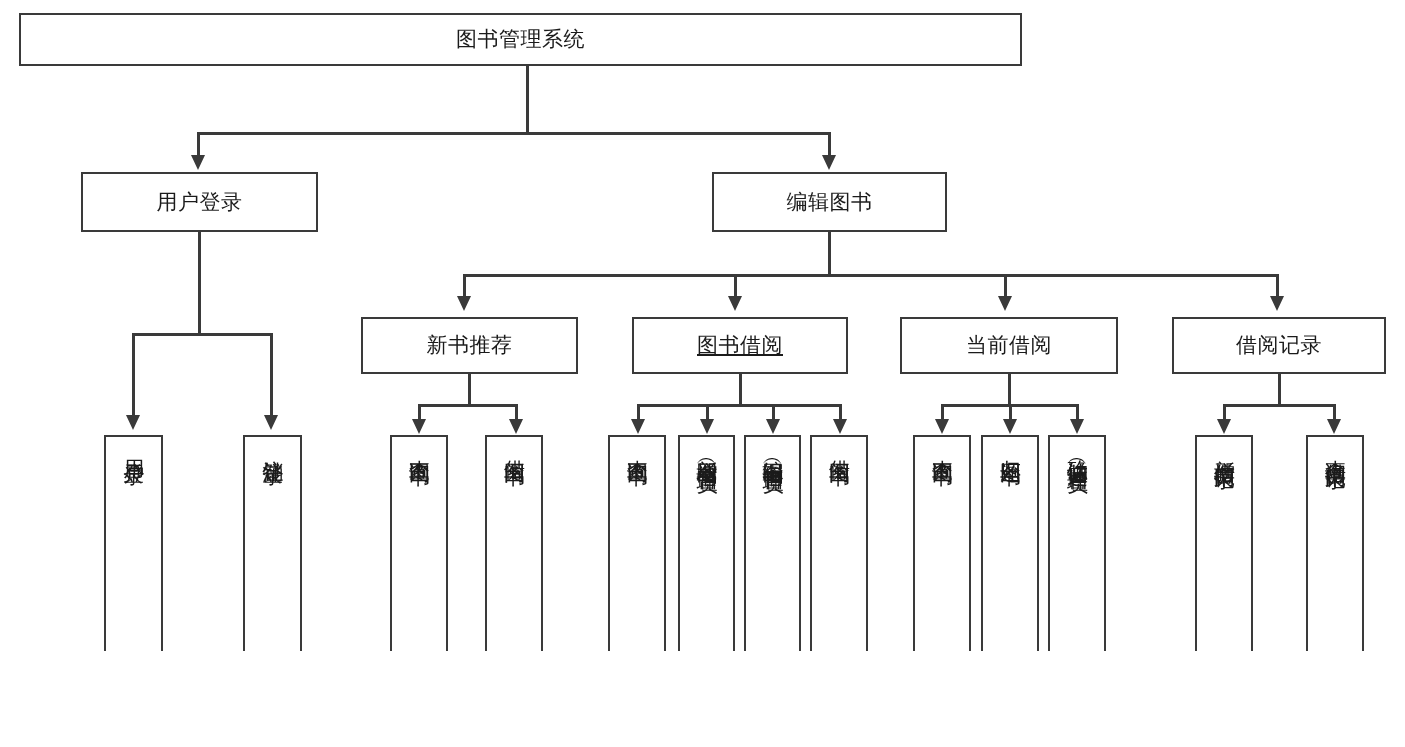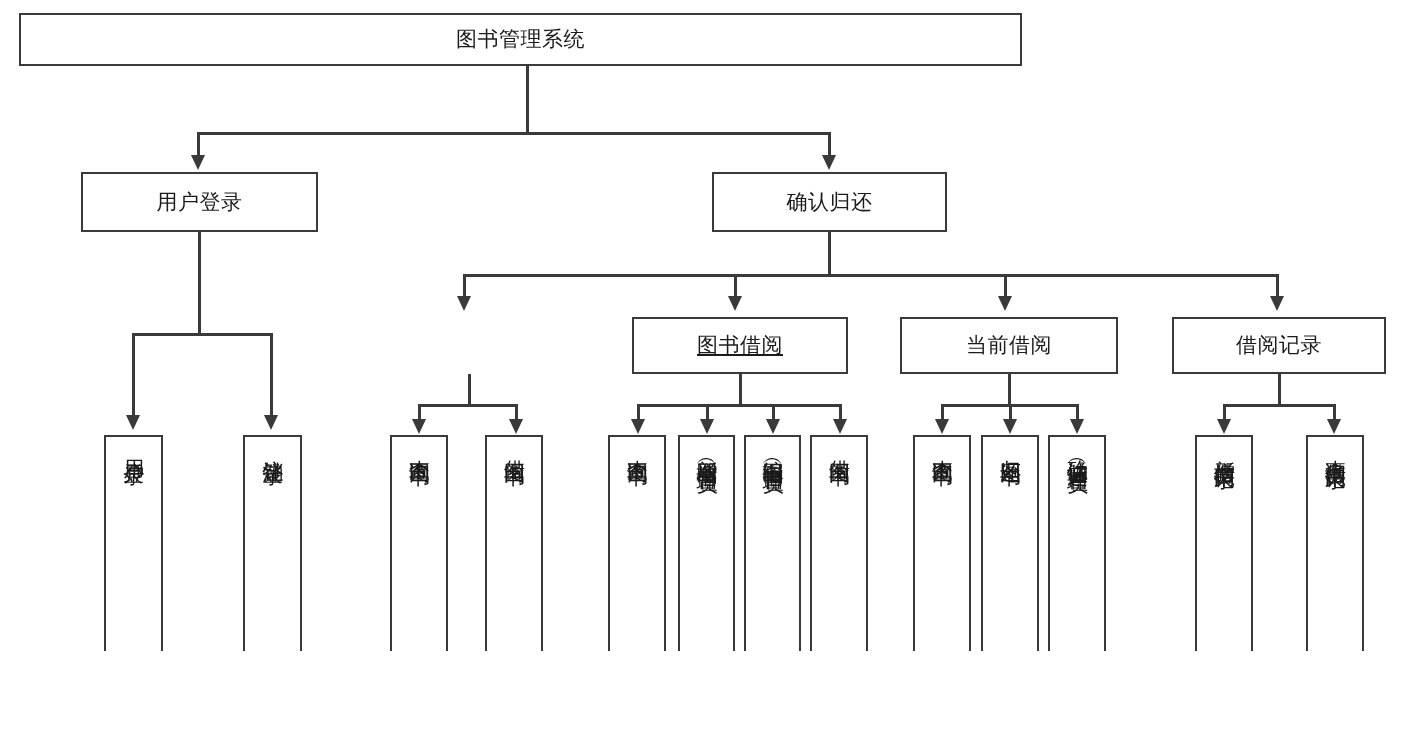--- a/index.html
+++ b/index.html
@@ -104,41 +104,44 @@
   <div class="vline" style="left:197px; top:132px; width:2.5px; height:25px;"></div>
   <div class="arrow" style="left:191px; top:155px;"></div>
   <div class="vline" style="left:828px; top:132px; width:2.5px; height:25px;"></div>
   <div class="arrow" style="left:822px; top:155px;"></div>
 
   <div class="node horiz" style="left:81px; top:172px; width:237px; height:60px;">
     <span class="label">用户登录</span>
   </div>
 
   <div class="node horiz" style="left:712px; top:172px; width:235px; height:60px;">
-    <span class="label">确认归还</span>
+    <span class="label">编辑图书</span>
   </div>
 
   <div class="vline" style="left:198px; top:232px; width:2.5px; height:103px;"></div>
   <div class="hline" style="left:132px; top:333px; width:138px; height:2.5px;"></div>
   <div class="vline" style="left:132px; top:333px; width:2.5px; height:84px;"></div>
   <div class="arrow" style="left:126px; top:415px;"></div>
   <div class="vline" style="left:270px; top:333px; width:2.5px; height:84px;"></div>
   <div class="arrow" style="left:264px; top:415px;"></div>
 
   <div class="vline" style="left:828px; top:232px; width:2.5px; height:44px;"></div>
   <div class="hline" style="left:463px; top:274px; width:816px; height:2.5px;"></div>
   <div class="vline" style="left:463px; top:274px; width:2.5px; height:24px;"></div>
   <div class="arrow" style="left:457px; top:296px;"></div>
   <div class="vline" style="left:734px; top:274px; width:2.5px; height:24px;"></div>
   <div class="arrow" style="left:728px; top:296px;"></div>
   <div class="vline" style="left:1004px; top:274px; width:2.5px; height:24px;"></div>
   <div class="arrow" style="left:998px; top:296px;"></div>
   <div class="vline" style="left:1276px; top:274px; width:2.5px; height:24px;"></div>
   <div class="arrow" style="left:1270px; top:296px;"></div>
 
+  <div class="node horiz" style="left:361px; top:317px; width:217px; height:57px;">
+    <span class="label">新书推荐</span>
+  </div>
   <div class="node horiz" style="left:632px; top:317px; width:216px; height:57px;text-decoration:underline;">
     <span class="label">图书借阅</span>
   </div>
   <div class="node horiz" style="left:900px; top:317px; width:218px; height:57px;">
     <span class="label">当前借阅</span>
   </div>
   <div class="node horiz" style="left:1172px; top:317px; width:214px; height:57px;">
     <span class="label">借阅记录</span>
   </div>
 

